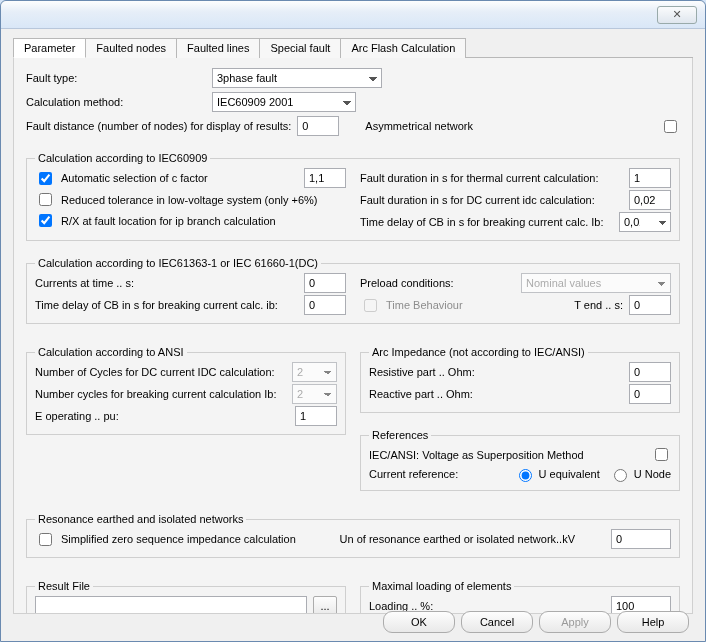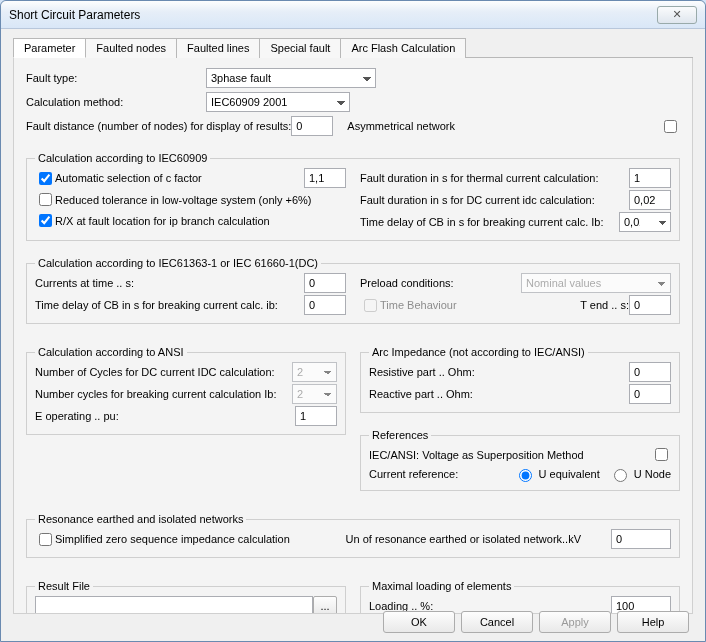--- a/index.html
+++ b/index.html
@@ -61,21 +61,21 @@
     z-index: 2;
   }
   .panel {
     border: 1px solid #d0d0d0;
     border-top: none;
     background: #f4f4f4;
     padding: 10px 12px 8px 12px;
     height: 556px;
     overflow: hidden;
   }
-  .row { display: flex; align-items: center; margin-bottom: 4px; }
+  .row { display: flex; align-items: center; margin-bottom: 4px; gap: 6px; }
   .lbl { white-space: nowrap; }
   .combo, .txt {
     height: 20px;
     border: 1px solid #abadb3;
     background: #fff;
     font-size: 11px;
     padding: 1px 4px;
   }
   .combo { appearance: none; -webkit-appearance: none; padding-right: 30px; background-image: linear-gradient(45deg, transparent 50%, #555 50%), linear-gradient(-45deg, transparent 50%, #555 50%); background-position: right 8px top 8px, right 4px top 8px; background-size: 4px 4px; background-repeat: no-repeat; }
   .txt.small { width: 42px; text-align: left; }
@@ -92,21 +92,21 @@
   .disabled, .disabled * { color: #8d8d8d; }
   .radio { width: 13px; height: 13px; }
   .btnbar {
     position: absolute; right: 16px; bottom: 8px;
     display: flex; gap: 6px;
   }
   .btn {
     min-width: 72px; height: 22px;
     border: 1px solid #acacac;
     background: linear-gradient(#fdfdfd,#e9e9e9);
-    border-radius: 3px;
+    border-radius: 9px;
     font-size: 11px;
     padding: 0 12px;
     text-align: center;
   }
   .btn.disabled { color: #9a9a9a; }
   .browse {
     width: 24px; height: 20px;
     border: 1px solid #acacac;
     background: linear-gradient(#fdfdfd,#e9e9e9);
     border-radius: 2px;
@@ -114,21 +114,20 @@
     text-align: center;
     line-height: 16px;
   }
   .tightrow { margin-bottom: 2px; }
 </style>
 </head>
 <body>
 
 <div class="window">
   <div class="titlebar">
-    <span class="title">Short Circuit Parameters</span>
     <span class="spacer"></span>
     <div class="close-btn">
         <span>✕</span>
       </div>
   </div>
 
   <div class="client">
     <div class="tabstrip">
       <div class="tab active">Parameter</div>
       <div class="tab">Faulted nodes</div>

